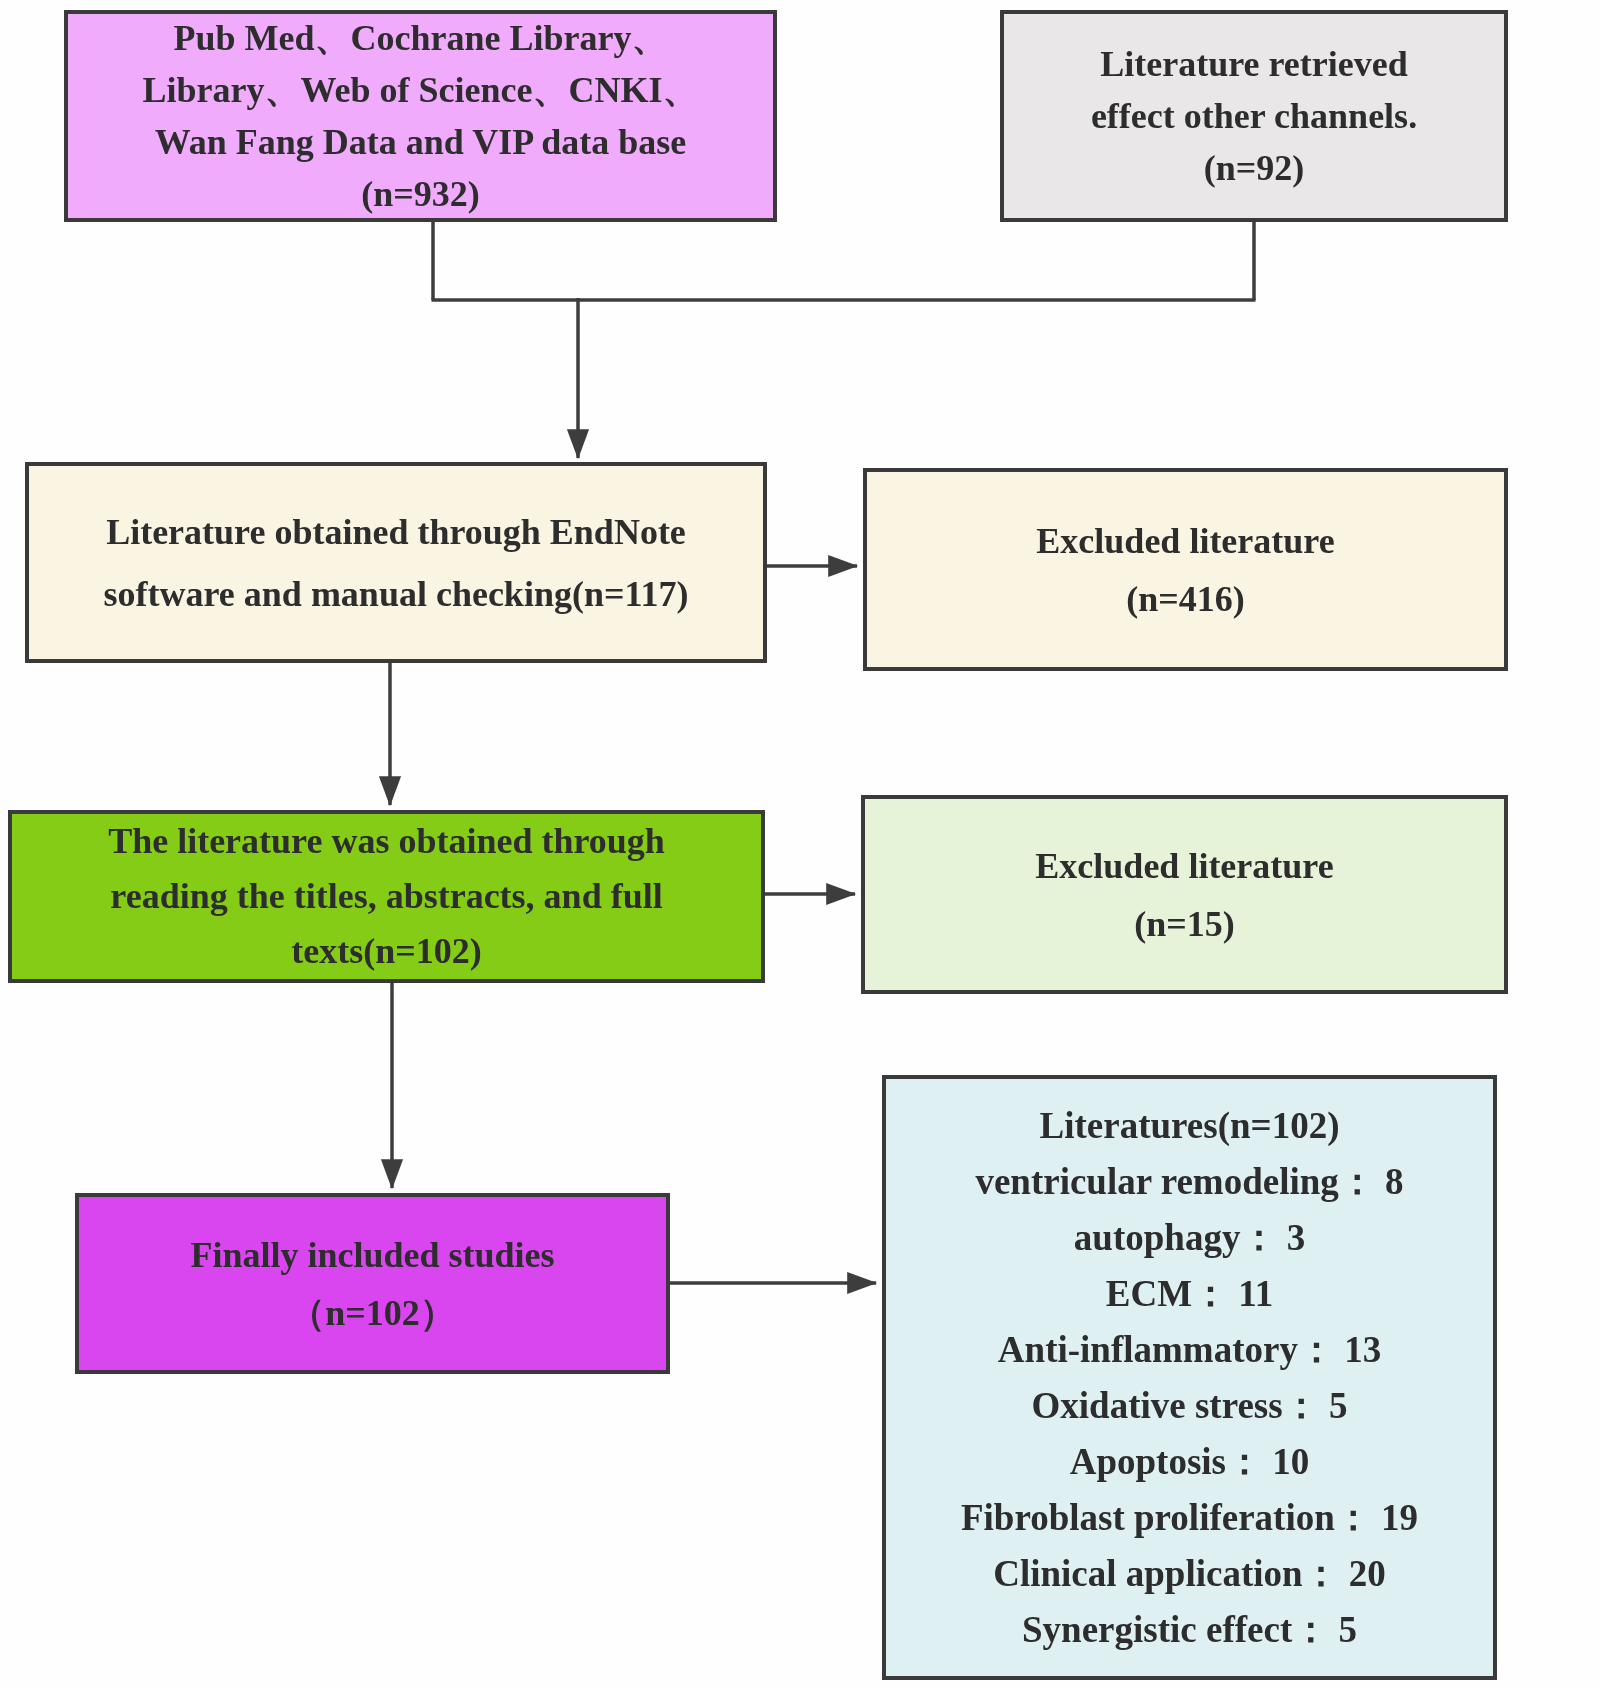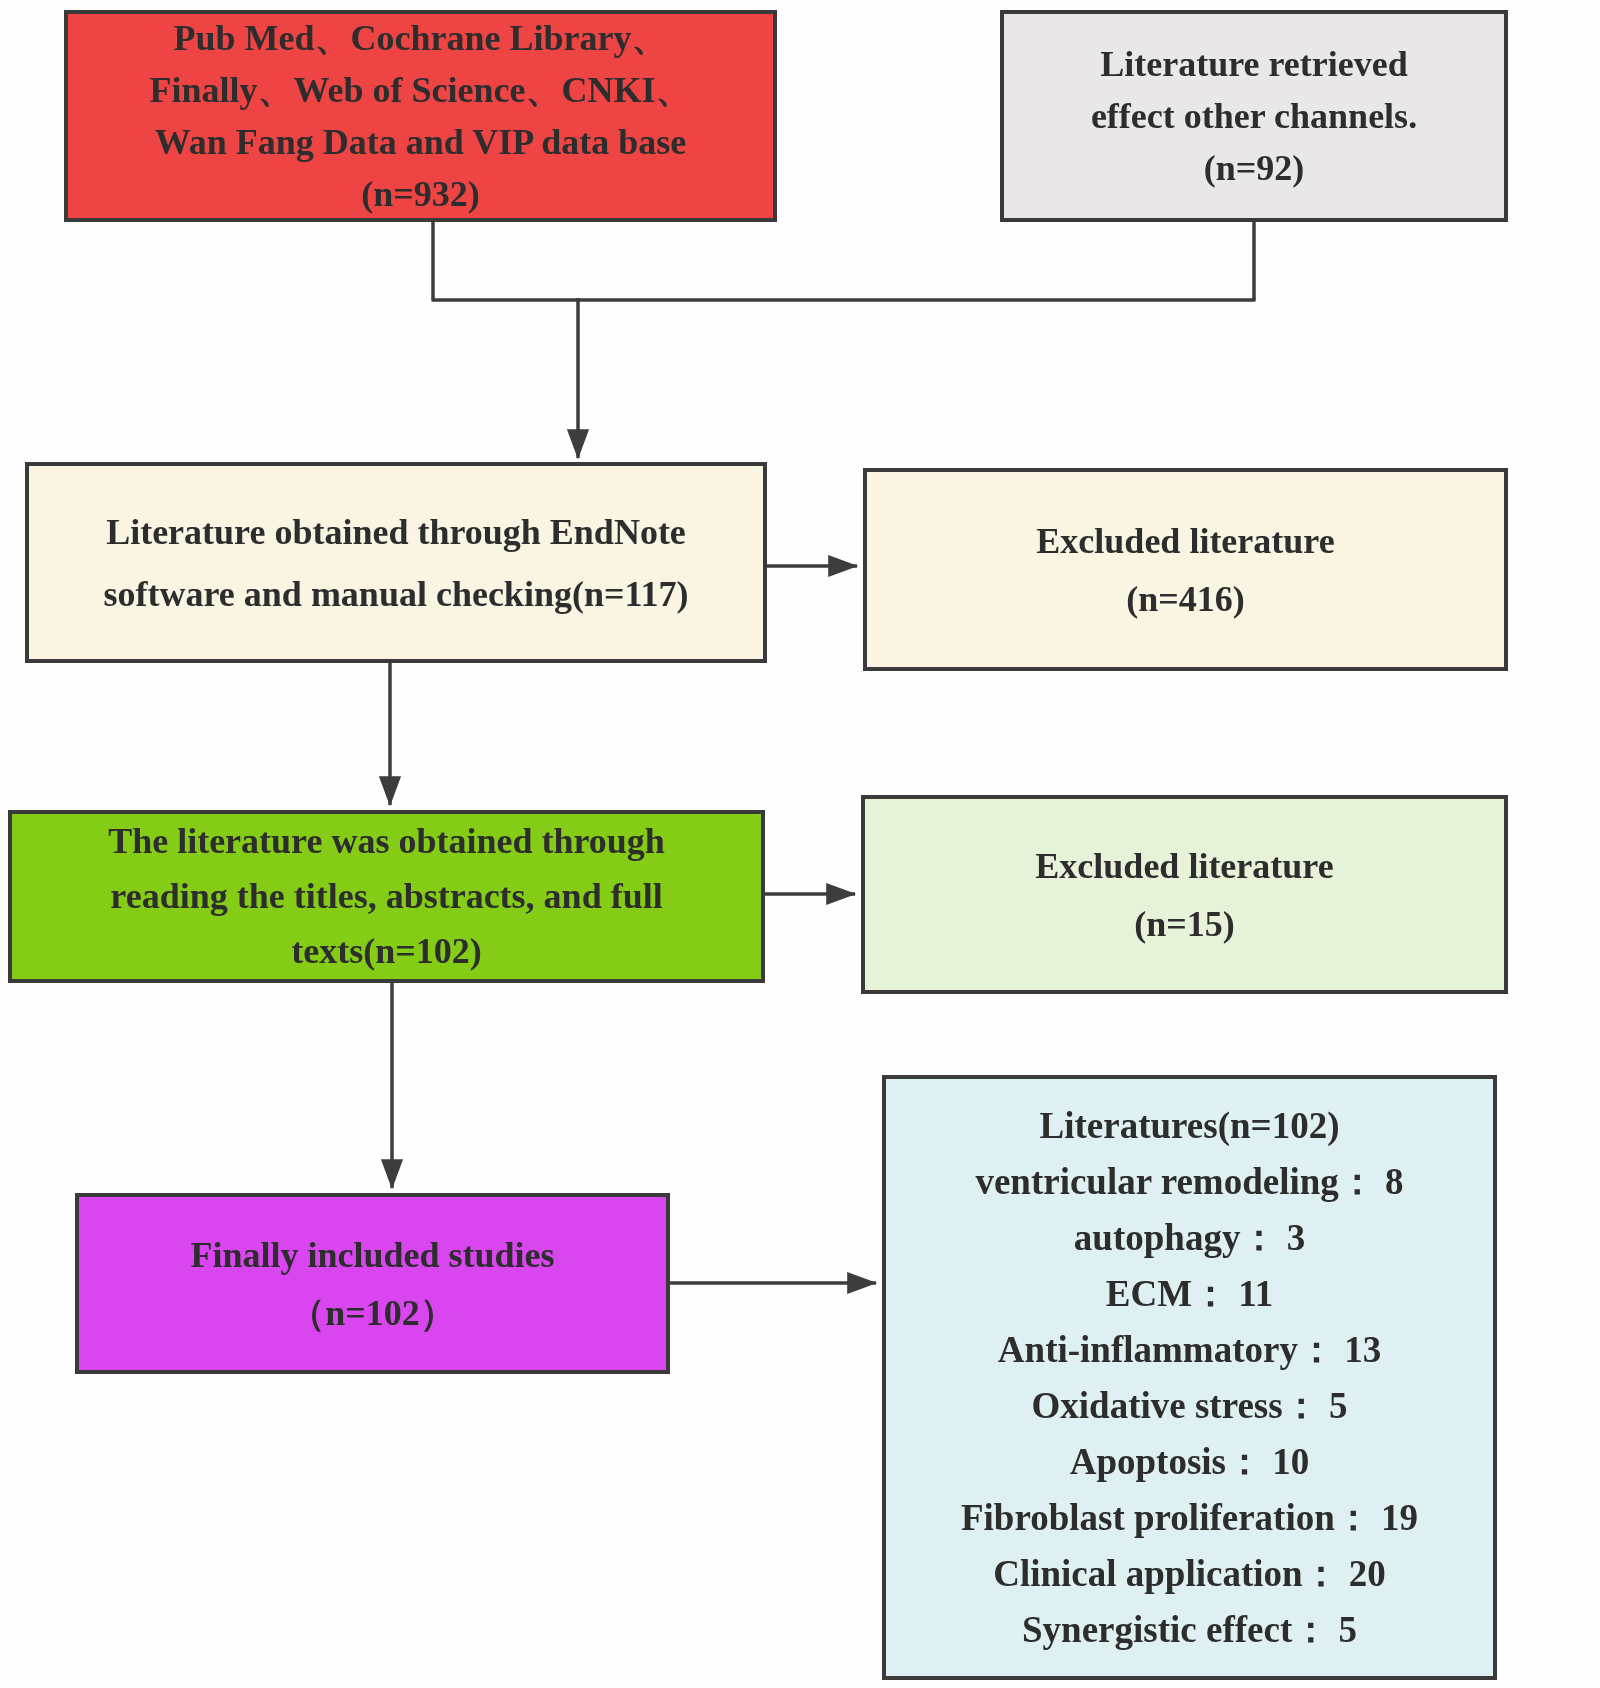--- a/index.html
+++ b/index.html
@@ -52,23 +52,23 @@
     <line x1="1254" y1="222" x2="1254" y2="300"></line>
     <line x1="431.5" y1="300" x2="1255.5" y2="300"></line>
     <line x1="578" y1="298" x2="578" y2="458" marker-end="url(#ah)"></line>
     <line x1="767" y1="566" x2="857" y2="566" marker-end="url(#ah)"></line>
     <line x1="390" y1="663" x2="390" y2="805" marker-end="url(#ah)"></line>
     <line x1="765" y1="894" x2="855" y2="894" marker-end="url(#ah)"></line>
     <line x1="392" y1="983" x2="392" y2="1188" marker-end="url(#ah)"></line>
     <line x1="653" y1="1283" x2="876" y2="1283" marker-end="url(#ah)"></line>
   </svg>
 
-  <div class="box" id="box-sources" style="background-color: #ef4444;">
+  <div class="box" id="box-sources" style="background-color: #f0abfc;">
     <div class="ln">Pub Med、Cochrane Library、</div>
-    <div class="ln">Finally、Web of Science、CNKI、</div>
+    <div class="ln">Library、Web of Science、CNKI、</div>
     <div class="ln">Wan Fang Data and VIP data base</div>
     <div class="ln">(n=932)</div>
   </div>
 
   <div class="box" id="box-other-channels" style="background-color: rgb(233, 231, 232); align-items: center;">
     <div class="ln">Literature retrieved</div>
     <div class="ln">effect other channels.</div>
     <div class="ln">(n=92)</div>
   </div>
 

